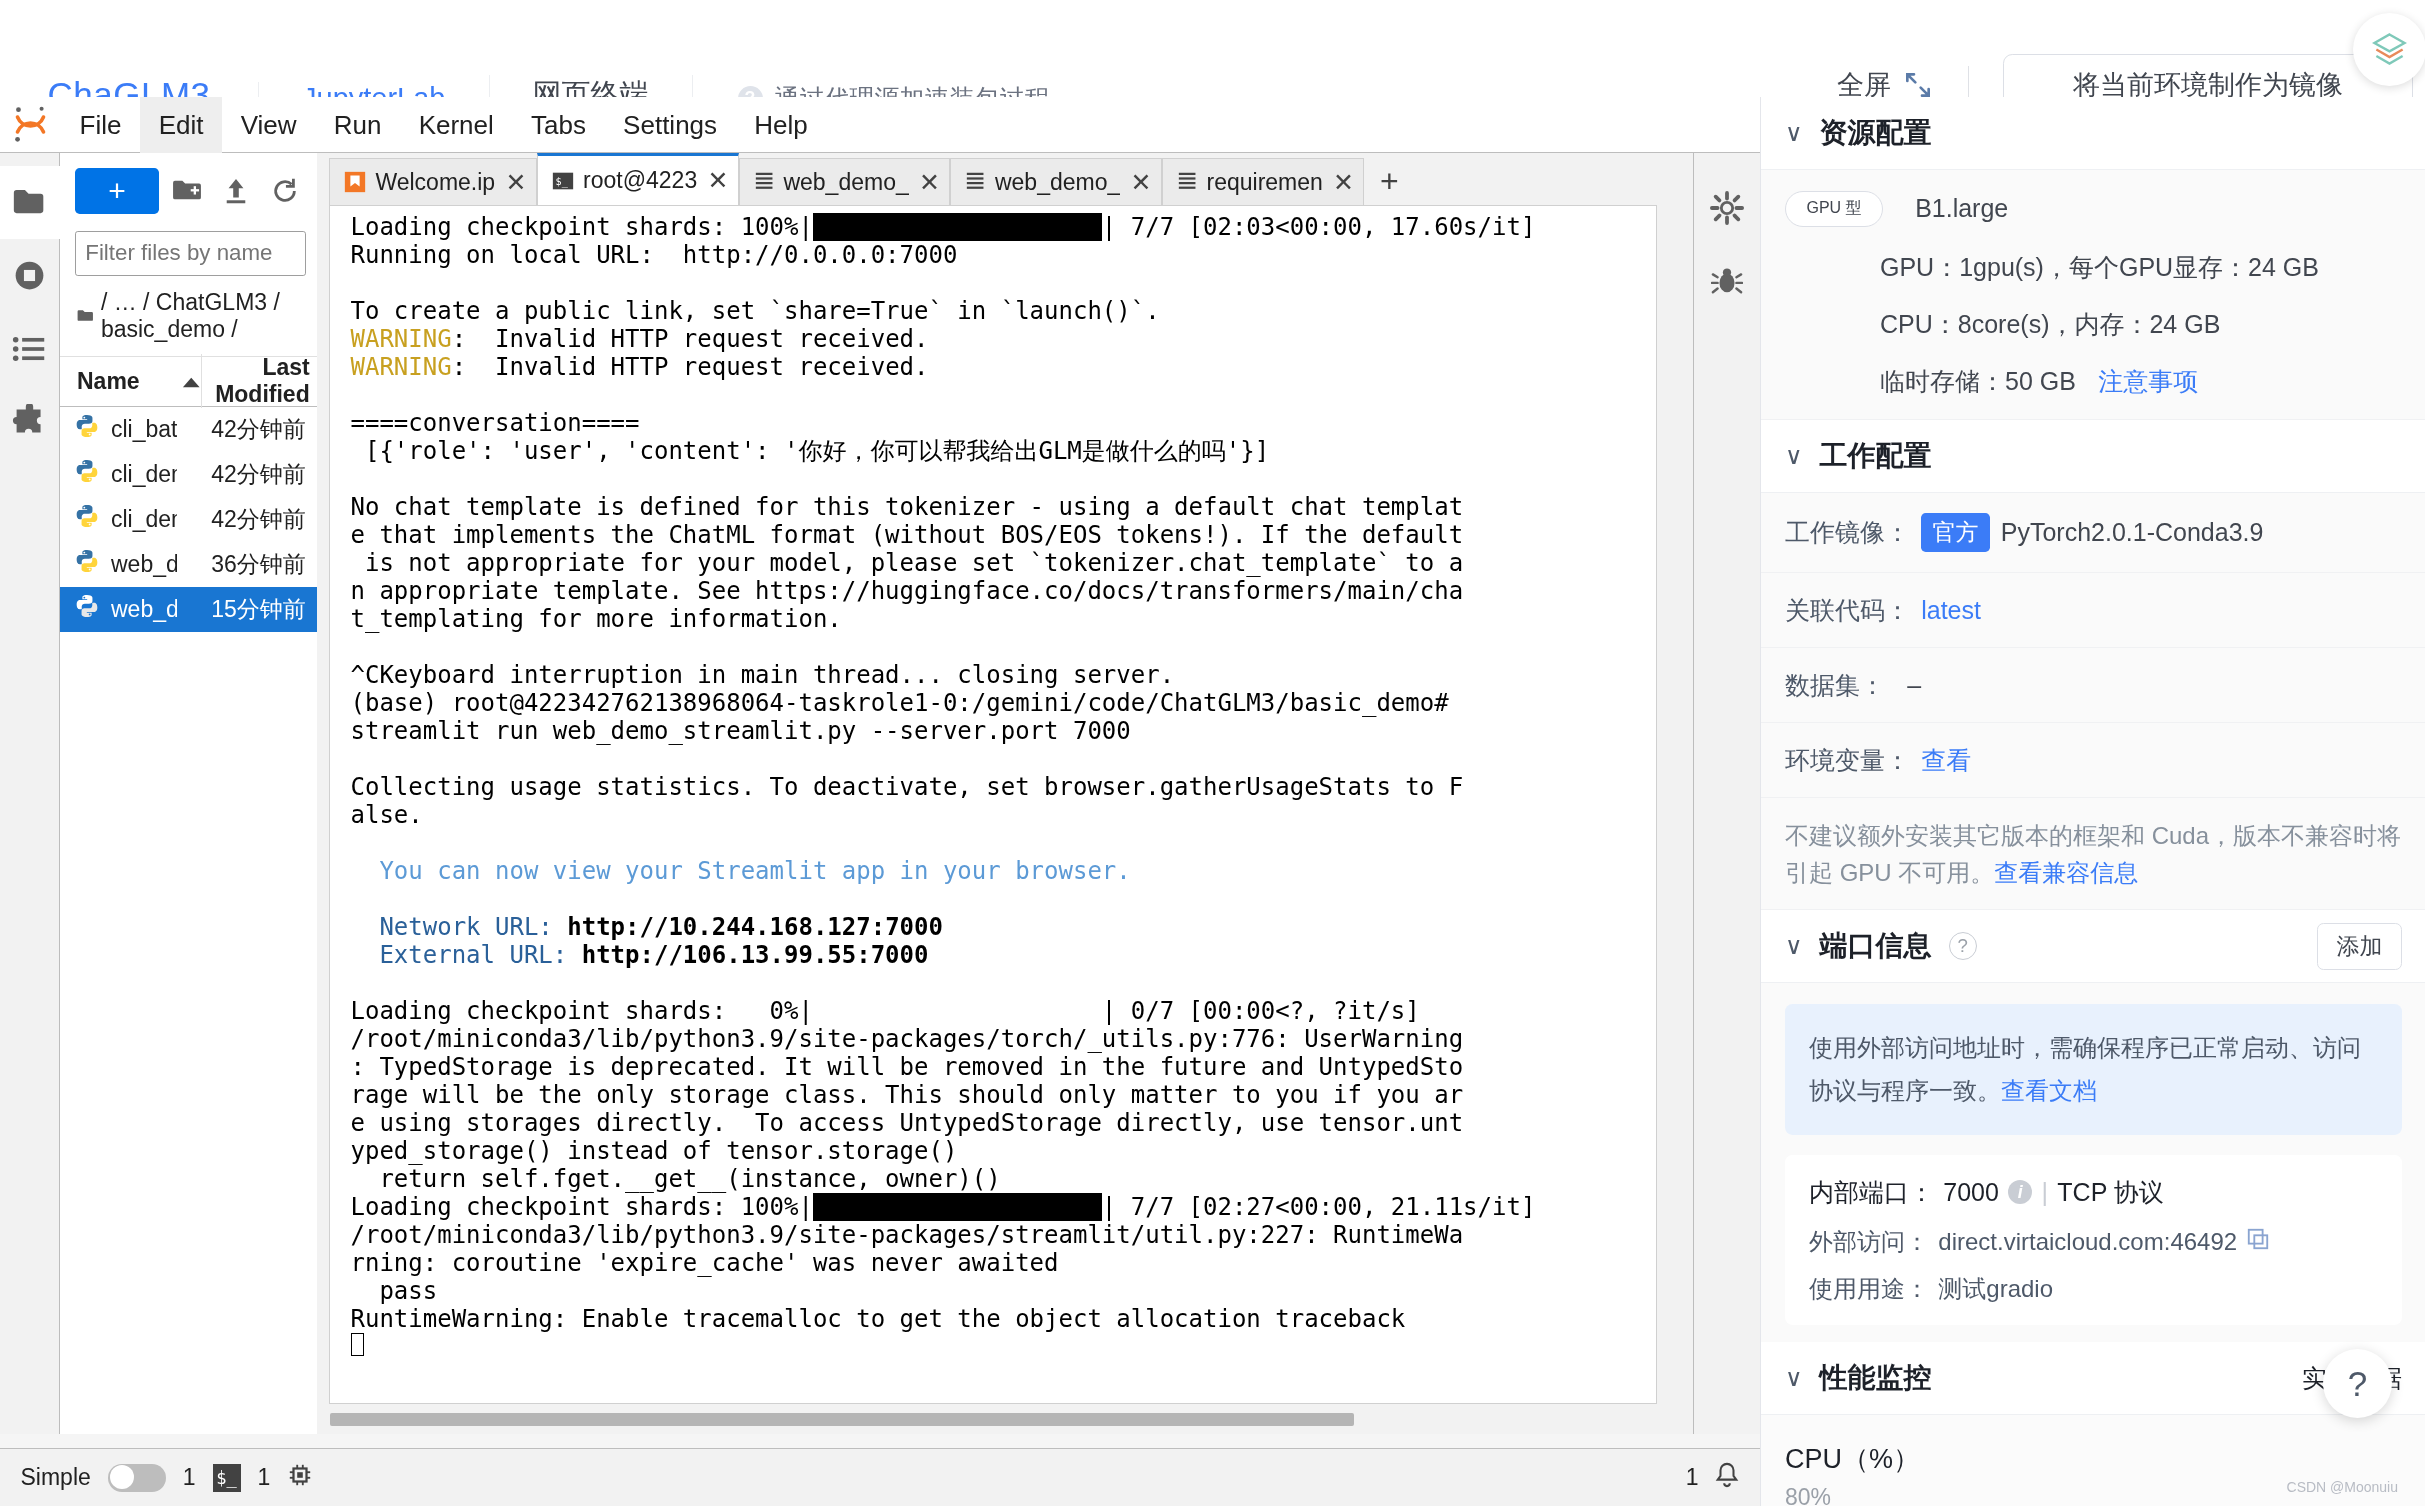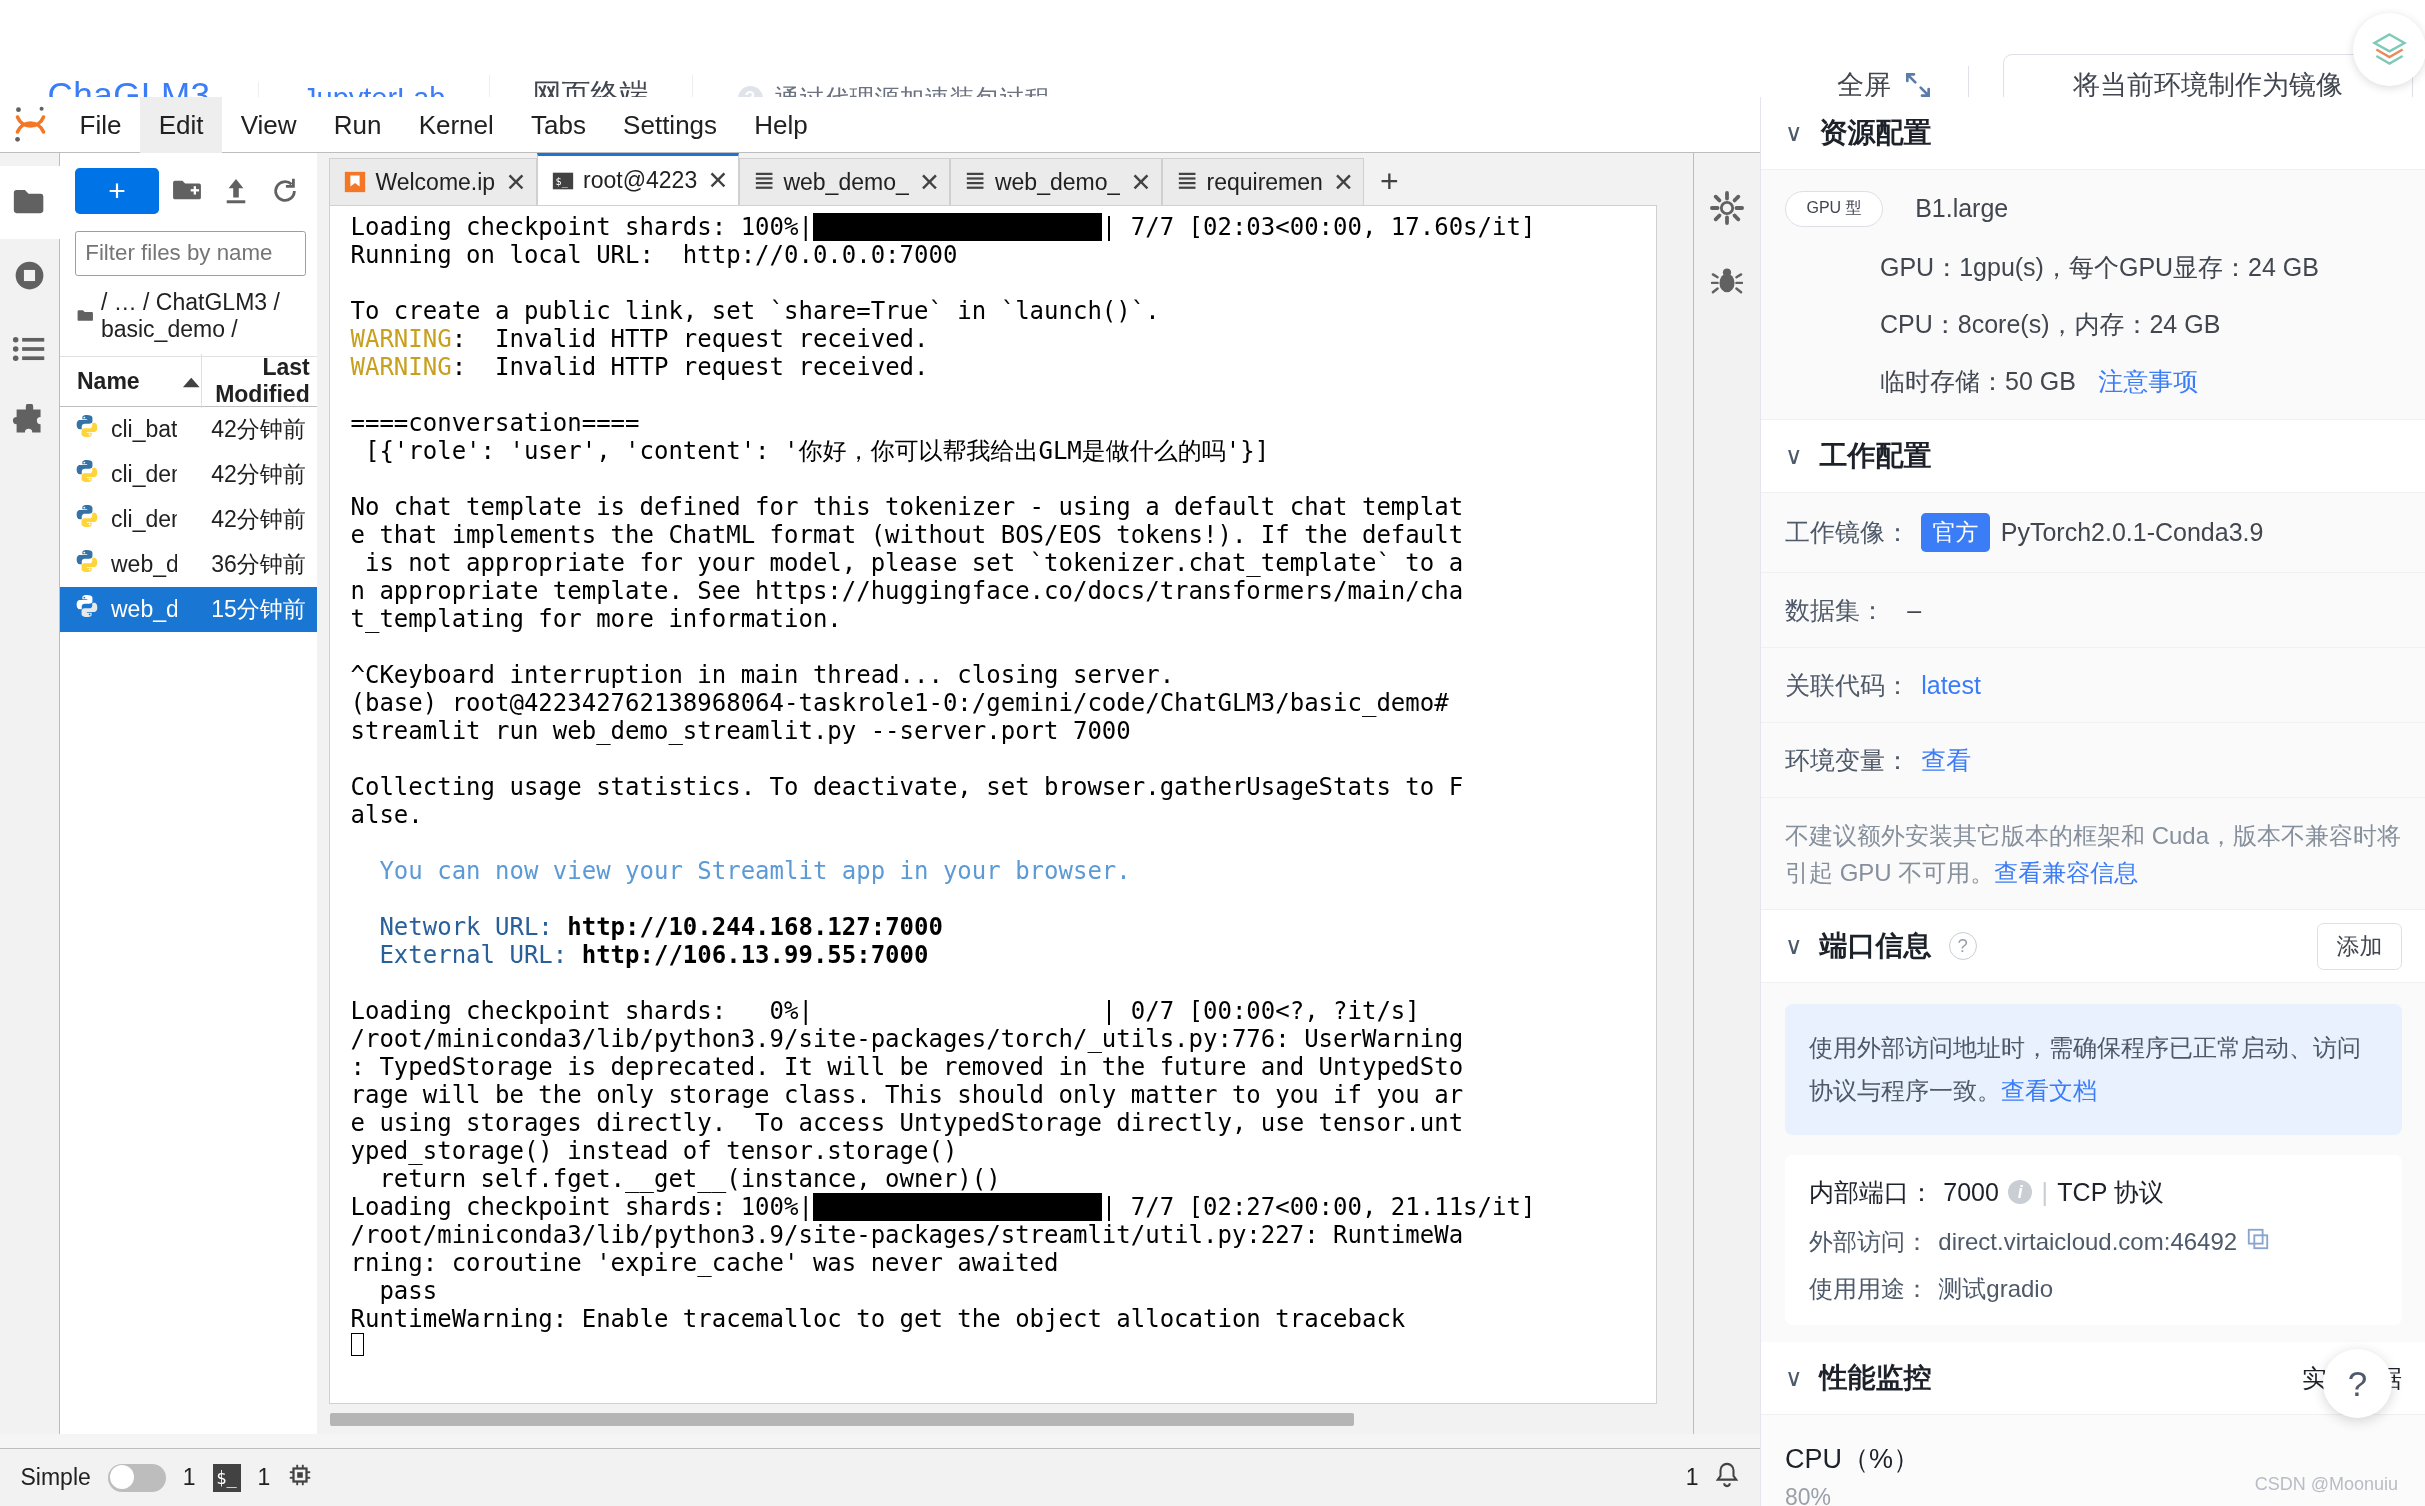--- a/index.html
+++ b/index.html
@@ -267,21 +267,21 @@
 
   .help-fab {
     position: absolute; right: 34px; top: 1252px;
     width: 69px; height: 69px; border-radius: 50%;
     background: #fff; box-shadow: 0 2.8px 13px rgba(0,0,0,.16);
     display: flex; align-items: center; justify-content: center;
     font-size: 35px; color: #4e5969; cursor: pointer; z-index: 20;
   }
   .watermark {
     position: absolute; right: 28px; bottom: 11.2px;
-    font-size: 18px; color: #b8bcc4;
+    font-size: 14px; color: #b8bcc4;
   }
 
   
   .statusbar {
     position: absolute; bottom: 0; left: 0; width: 1760px; height: 58px;
     background: #f2f2f2; border-top: 0.9px solid #bdbdbd;
     display: flex; align-items: center; padding: 0 20.5px; gap: 17px;
     font-size: 23px; color: #212121;
   }
   .toggle {
@@ -626,26 +626,26 @@
     <div class="rp-section-head">
       <span class="chev">∨</span>
       <span class="title">工作配置</span>
     </div>
     <div class="rp-row">
       <span class="lbl">工作镜像：</span>
       <span class="badge-official">官方</span>
       <span>PyTorch2.0.1-Conda3.9</span>
     </div>
     <div class="rp-row">
+      <span class="lbl">关联代码：</span>
+      <span class="lnk" style="margin-left:11.2px;">latest</span>
+    </div>
+    <div class="rp-row">
       <span class="lbl">数据集：</span>
       <span style="margin-left:22.3px;">–</span>
-    </div>
-    <div class="rp-row">
-      <span class="lbl">关联代码：</span>
-      <span class="lnk" style="margin-left:11.2px;">latest</span>
     </div>
     <div class="rp-row">
       <span class="lbl">环境变量：</span>
       <span class="lnk" style="margin-left:11.2px;">查看</span>
     </div>
     <div class="note">
       <span>不建议额外安装其它版本的框架和 Cuda，版本不兼容时将引起 GPU 不可用。</span><span class="lnk">查看兼容信息</span>
     </div>
 
     <div class="rp-section-head">

